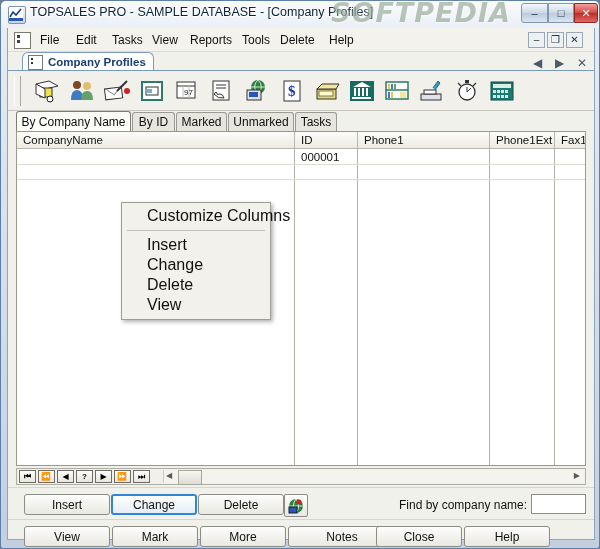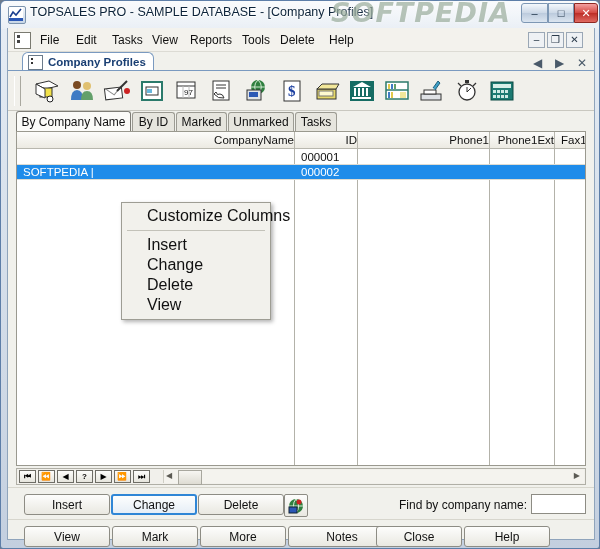--- a/index.html
+++ b/index.html
@@ -171,21 +171,21 @@
     overflow:hidden;
   }
   #grid-head{
     position:absolute;left:0;top:0;width:100%;height:17px;
     background:linear-gradient(180deg,#fcfcfa,#eceae2);
     border-bottom:1px solid #b8b7ae;box-sizing:border-box;
   }
   .hcell{
     position:absolute;top:0;height:16px;line-height:16px;
     font-size:11.5px;color:#111;padding-left:6px;box-sizing:border-box;
-    white-space:nowrap;overflow:hidden;text-align:right;
+    white-space:nowrap;overflow:hidden;
   }
   .hsep{position:absolute;top:0;width:1px;height:16px;background:#b8b7ae;}
   .vline{position:absolute;top:17px;width:1px;bottom:0;background:#b3b2a9;}
   .grow{
     position:absolute;left:0;width:100%;height:14px;
     font-size:11.5px;color:#111;
   }
   .grow.sel{background:#1f8cea;color:#fff;}
   .gcell{
     position:absolute;top:0;height:14px;line-height:14px;
@@ -472,27 +472,20 @@
       <div class="vline" style="left:537px"></div>
 
       <div class="grow" style="top:18px">
         <div class="gcell" style="left:278px;width:62px">000001</div>
         <div class="gcell" style="left:341px;width:131px"></div>
         <div class="gcell" style="left:473px;width:64px"></div>
         <div class="gcell" style="left:538px;width:30px"></div>
       </div>
       <div class="rowline" style="top:32px"></div>
 
-      <div class="grow sel" style="top:33px">
-        <div class="gcell" style="left:0;width:277px">SOFTPEDIA |</div>
-        <div class="gcell" style="left:278px;width:62px">000002</div>
-        <div class="gcell" style="left:341px;width:131px"></div>
-        <div class="gcell" style="left:473px;width:64px"></div>
-        <div class="gcell" style="left:538px;width:30px"></div>
-      </div>
       <div class="rowline" style="top:47px"></div>
     </div>
 
     <div id="ctxmenu">
       <div class="mi">Customize Columns</div>
       <div id="ctx-sep"></div>
       <div class="mi">Insert</div>
       <div class="mi">Change</div>
       <div class="mi">Delete</div>
       <div class="mi">View</div>

